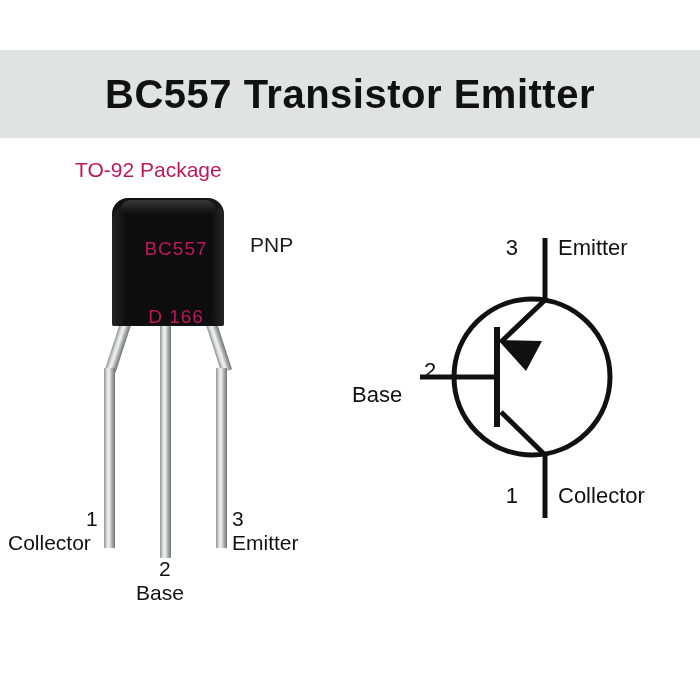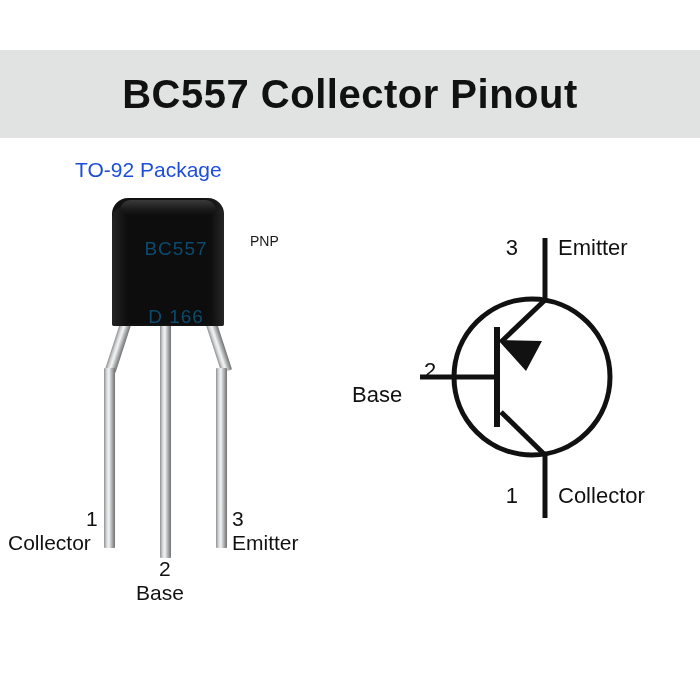--- a/index.html
+++ b/index.html
@@ -39,28 +39,28 @@
     letter-spacing: 0.5px;
     white-space: nowrap;
   }
 
   
   #package-label {
     position: absolute;
     left: 75px;
     top: 158px;
     font-size: 21px;
-    color: #1d4ed8;
+    color: #be185d;
     white-space: nowrap;
   }
   #pnp-label {
     position: absolute;
     left: 250px;
     top: 233px;
-    font-size: 14px;
+    font-size: 21px;
     color: #1a1a1a;
     white-space: nowrap;
   }
 
   #package-photo {
     position: absolute;
     left: 30px;
     top: 190px;
     width: 280px;
     height: 360px;
@@ -102,21 +102,21 @@
     top: 14px;
     width: 14px;
     height: 122px;
     background: linear-gradient(90deg, #0d0d0d 0%, #262626 100%);
     border-radius: 0 14px 2px 0;
   }
   .pkg-text {
     position: absolute;
     left: 100px;
     width: 92px;
-    color: #0c4a6e;
+    color: #be185d;
     font-size: 19px;
     font-weight: normal;
     letter-spacing: 1px;
     text-align: center;
   }
   .pkg-text.line1 { top: 48px; }
   .pkg-text.line2 { top: 72px; margin-top: 44px; }
 
   
   .lead {
@@ -155,21 +155,21 @@
     color: #111111;
     white-space: nowrap;
   }
 </style>
 </head>
 <body>
 
 <div id="page">
 
   <div id="header-band"></div>
-  <div id="page-title">BC557 Collector Pinout</div>
+  <div id="page-title">BC557 Transistor Emitter</div>
 
   <div id="package-label">TO-92 Package</div>
   <div id="pnp-label">PNP</div>
 
   <div id="package-photo">
 
     <div class="lead lead-diag" style="left:92px; top:128px; height:56px; transform-origin: top center; transform: rotate(18deg);"></div>
     <div class="lead lead-straight" style="left:74px; top:178px; height:180px;"></div>
 
     <div class="lead lead-straight" style="left:130px; top:128px; height:240px;"></div>

